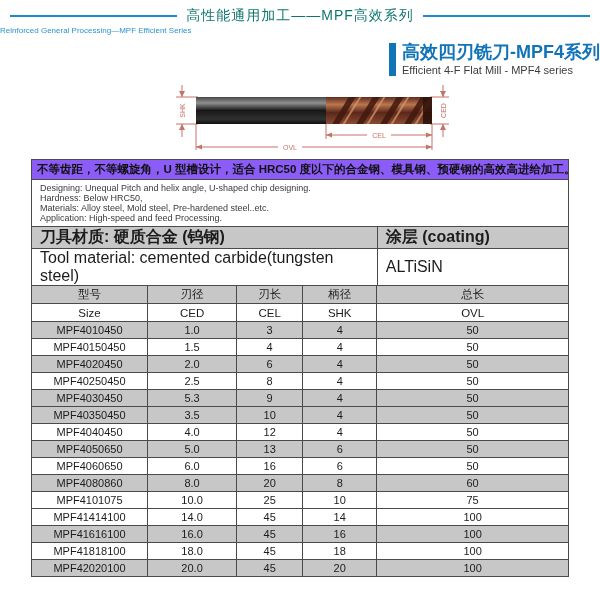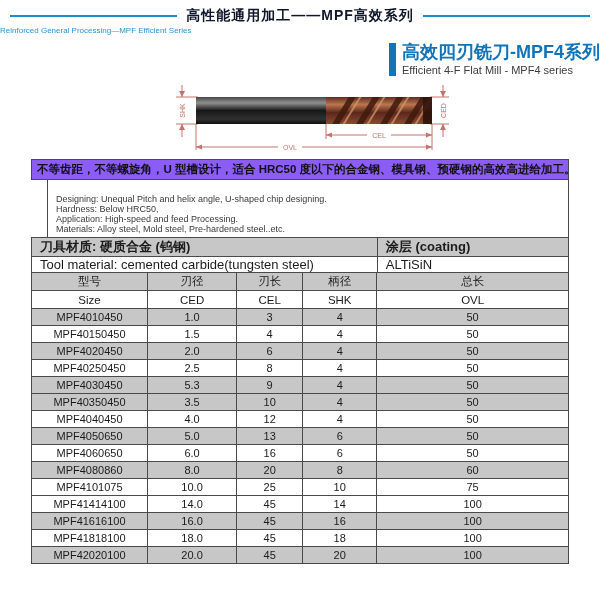--- a/index.html
+++ b/index.html
@@ -3,44 +3,44 @@
 <meta charset="utf-8">
 <style>
   * { margin:0; padding:0; box-sizing:border-box; }
   html,body { width:600px; height:600px; background:#ffffff; overflow:hidden;
     font-family:"Liberation Sans","DejaVu Sans",sans-serif; color:#1c1c1c; }
 
   
   .banner { padding-top:7px; }
   .banner-row { display:flex; align-items:center; margin:0 10px; }
   .banner-row .rule { flex:1; height:2px; background:#1b8ccb; }
-  .banner-title { margin:0 9px; font-size:14px; font-weight:bold; color:#0f172a; letter-spacing:1px; white-space:nowrap; }
+  .banner-title { margin:0 9px; font-size:14px; font-weight:normal; color:#0f766e; letter-spacing:1px; white-space:nowrap; }
   .banner-sub { text-align:left; font-size:8px; color:#2b93cf; margin-top:1px; }
 
   
   .series { display:flex; align-items:flex-start; margin:8px 0 0 10px;justify-content:flex-end; }
   .series-bar { width:7px; height:33px; background:#1173b8; margin-right:6px; flex:0 0 auto; }
   .series-zh { font-size:18px; font-weight:bold; color:#1173b8; line-height:19px; }
   .series-en { font-size:11px; color:#3c3c3c; margin-top:2px; }
 
   
   .figure { display:flex; justify-content:center; margin-top:2px; height:79px; }
 
   
   .spec { margin:2px 31px 0; }
   .desc-header { background:#8b5cf6; border:1px solid #4a4a4a; font-size:11.5px; font-weight:bold;
     color:#111; padding:2px 5px; white-space:nowrap; }
-  .desc-body { border:1px solid #4a4a4a; border-top:none; padding:14px 8px 3px;margin-left:16px; }
+  .desc-body { border:1px solid #4a4a4a; border-top:none; padding:3px 8px 3px; }
   .desc-line { font-size:9px; line-height:10px; color:#3a3a3a; }
 
   table { width:100%; border-collapse:collapse; table-layout:fixed; margin-top:-1px; }
   td,th { border:1px solid #4a4a4a; font-weight:normal; overflow:hidden; }
   tr.gray td, tr.gray th { background:#c7c7c7; }
 
-  .material-table td { font-size:13px; height:14px; padding:0 8px; text-align:left; }
+  .material-table td { font-size:16px; height:14px; padding:0 8px; text-align:left; }
   .material-table tr.zh td { font-weight:bold; }
 
   .size-table th, .size-table td { text-align:center; font-size:11.5px; height:18px; padding:0; }
   .size-table tbody td { height:17px; font-size:11px; }
 </style>
 </head>
 <body>
 
 <header class="banner">
   <div class="banner-row">
@@ -138,22 +138,22 @@
   </svg>
 </figure>
 
 <section class="spec">
 
   <div class="desc-header">不等齿距，不等螺旋角，U 型槽设计，适合 HRC50 度以下的合金钢、模具钢、预硬钢的高效高进给加工。</div>
 
   <div class="desc-body">
     <div class="desc-line">Designing: Unequal Pitch and helix angle, U-shaped chip designing.</div>
     <div class="desc-line">Hardness: Below HRC50,</div>
+    <div class="desc-line">Materials: Alloy steel, Mold steel,  Pre-hardened steel..etc.</div>
     <div class="desc-line">Application: High-speed and feed Processing.</div>
-    <div class="desc-line">Materials: Alloy steel, Mold steel,  Pre-hardened steel..etc.</div>
   </div>
 
   <table class="material-table">
     <colgroup>
         <col style="width:64.4%">
         <col style="width:35.6%">
       </colgroup>
     <tbody>
         <tr class="gray zh">
       <td>刀具材质: 硬质合金 (钨钢)</td>

